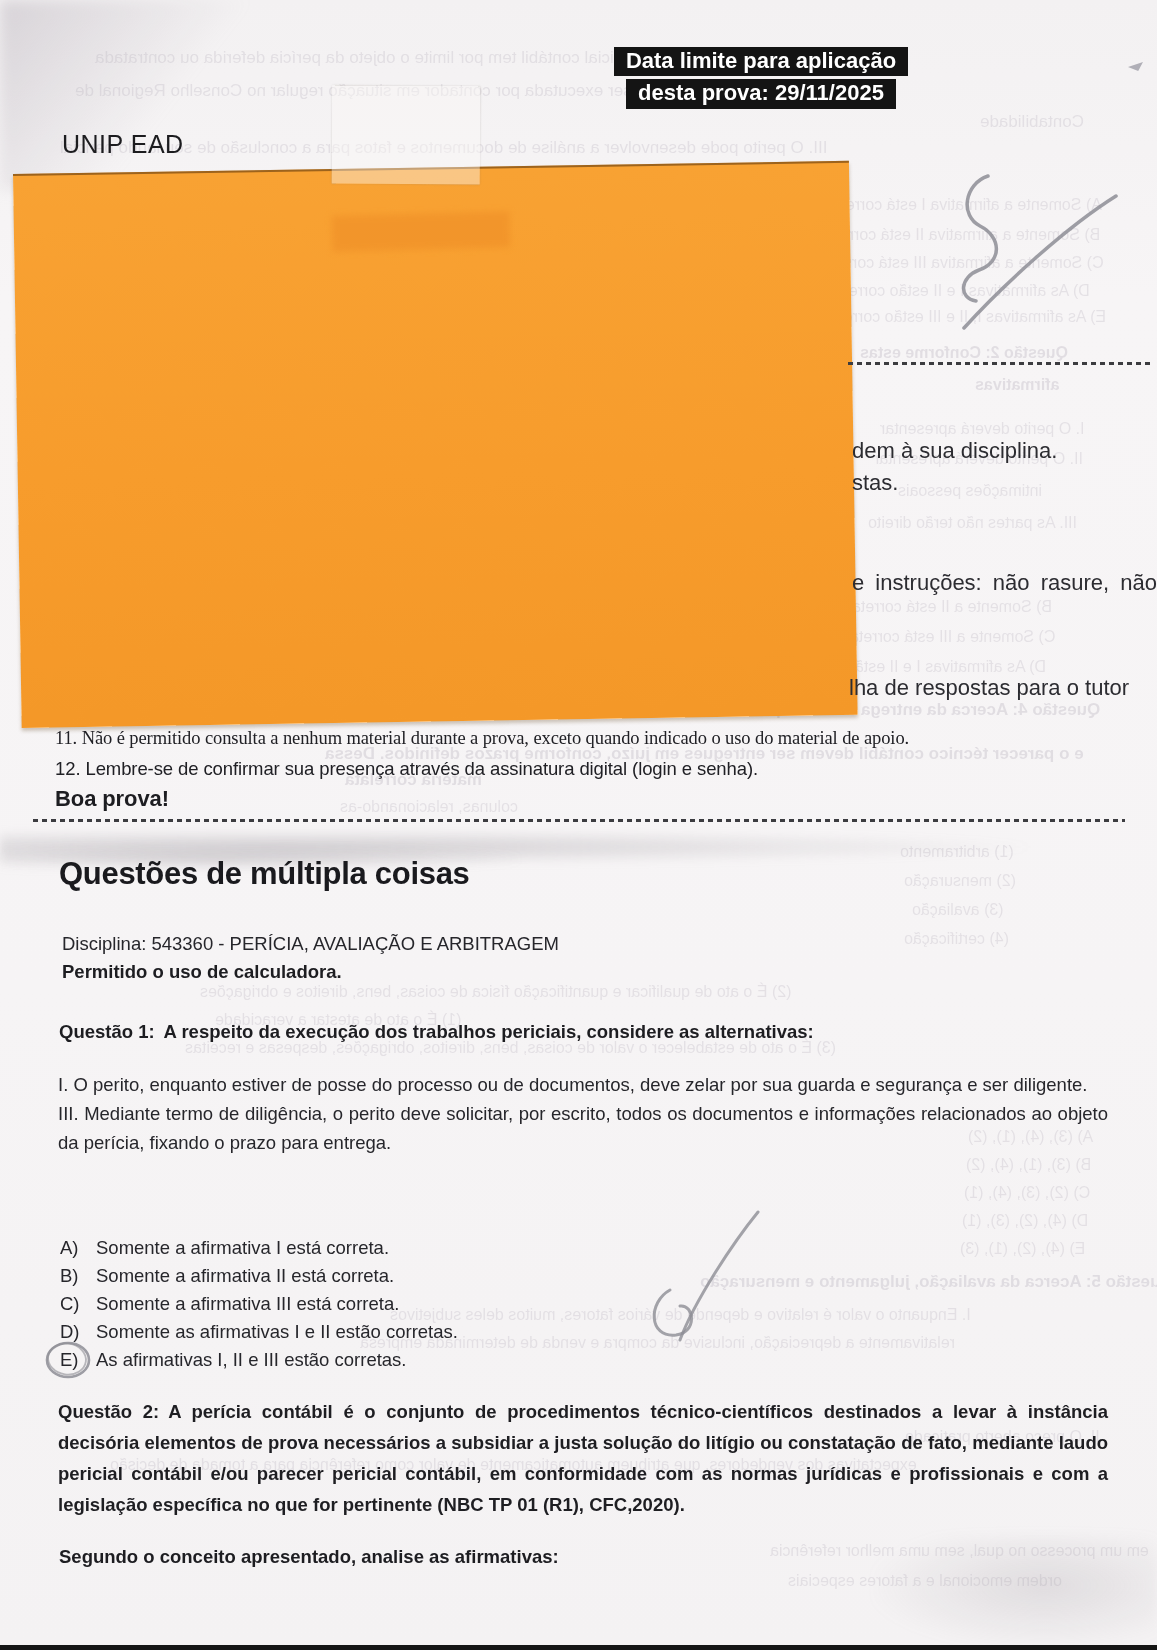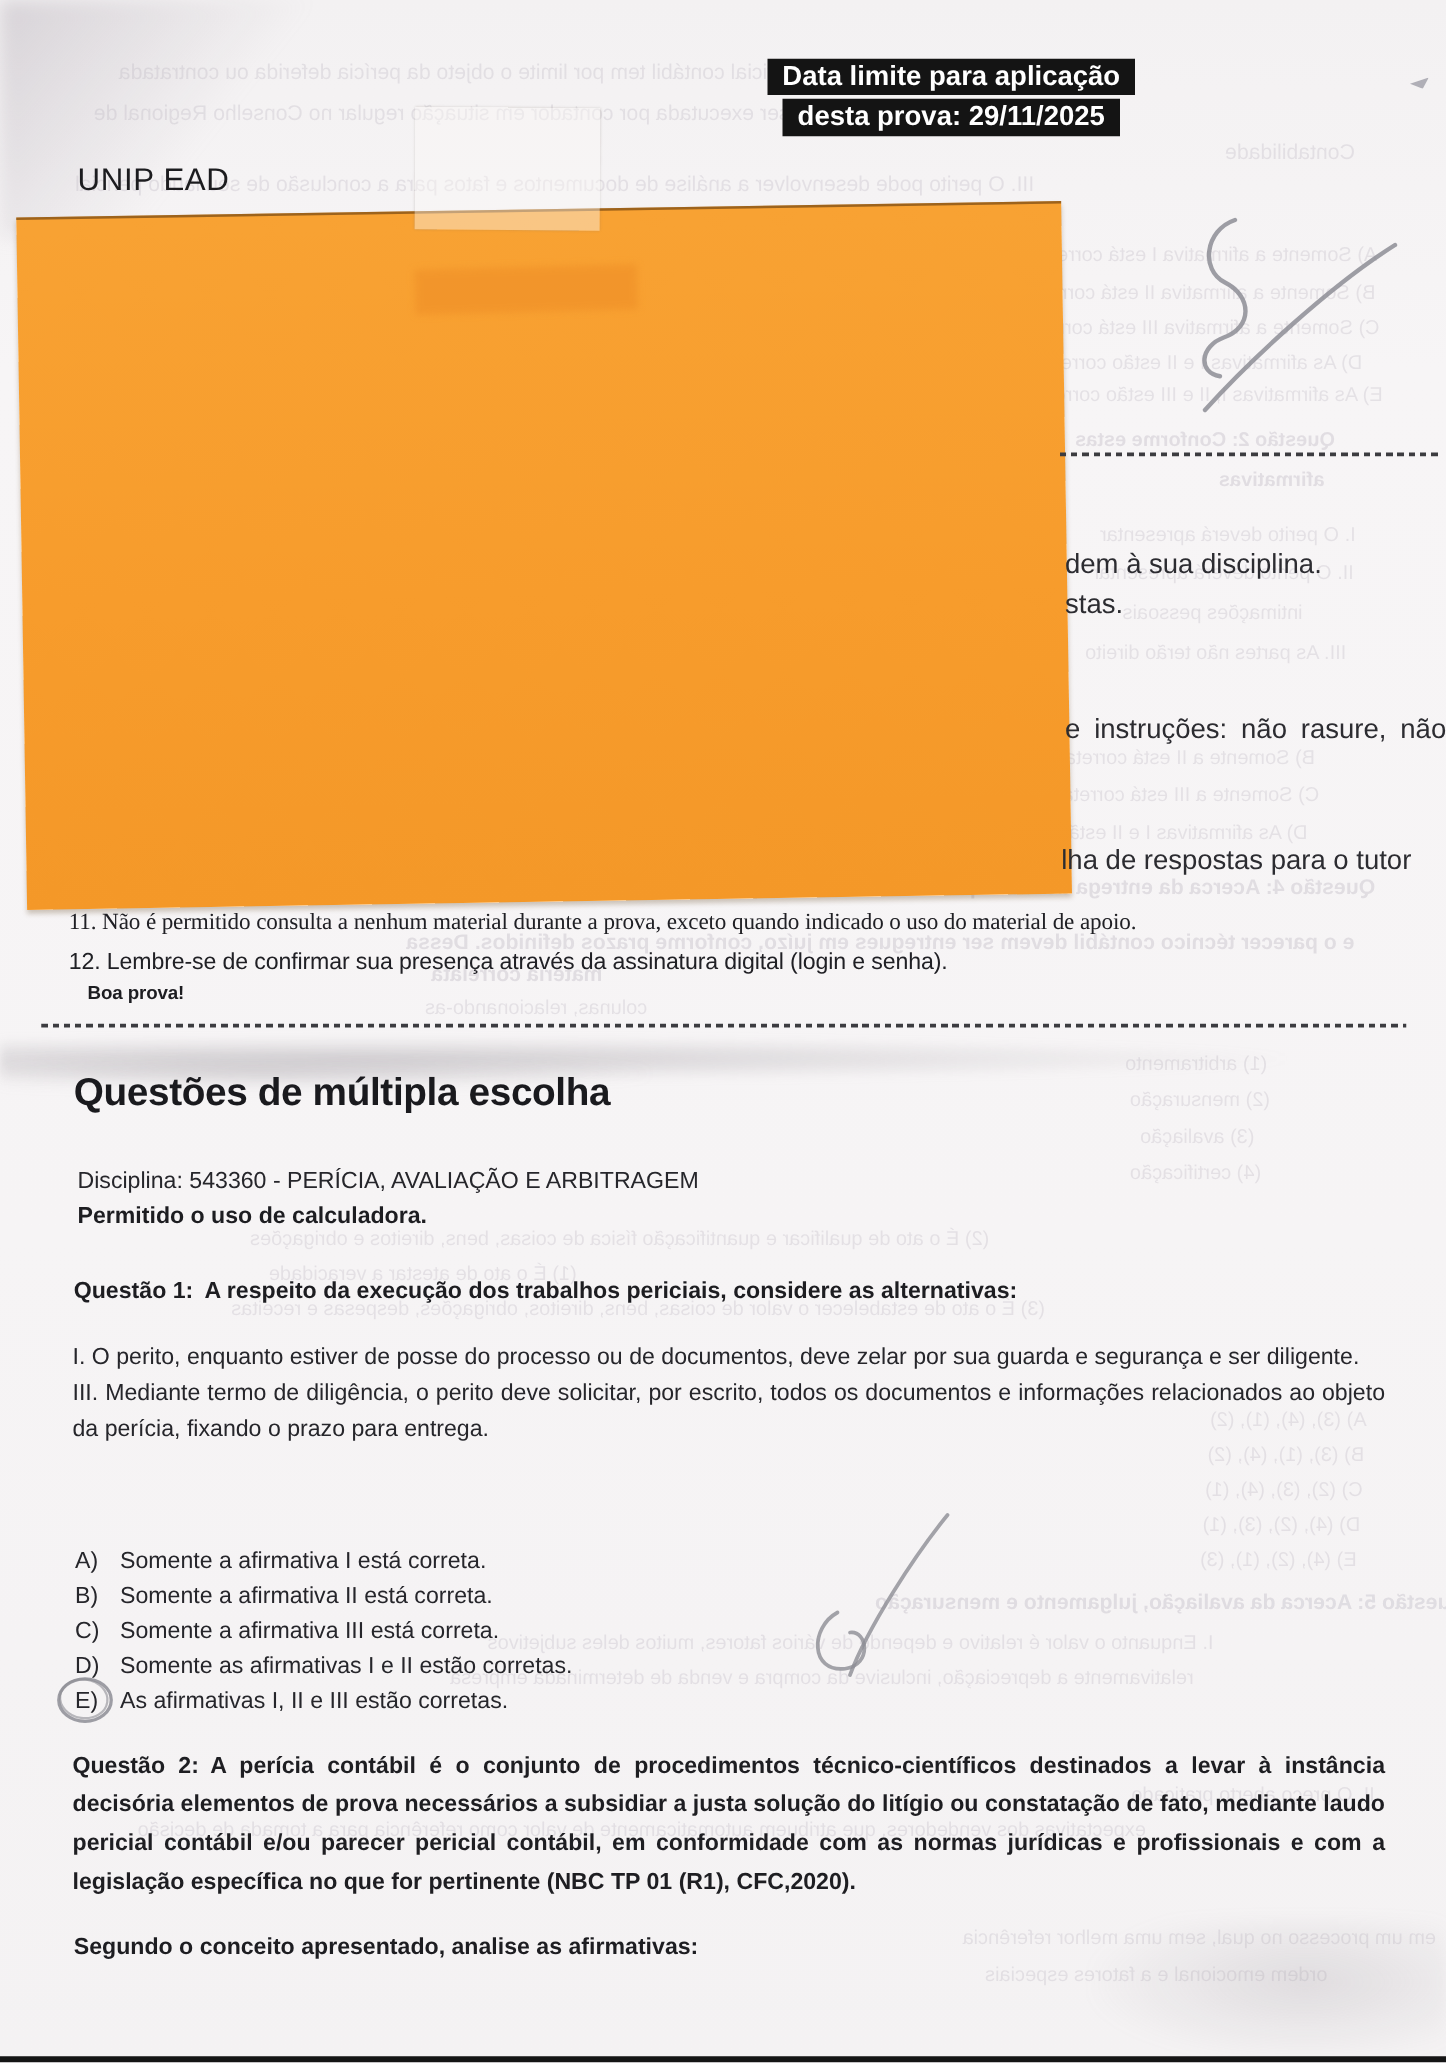--- a/index.html
+++ b/index.html
@@ -126,24 +126,24 @@
     <div class="unip">UNIP EAD</div>
 
     <div class="frag" style="left:852px;top:438px;">dem à sua disciplina.</div>
     <div class="frag" style="left:852px;top:470px;">stas.</div>
     <div class="frag" style="left:852px;top:570px;word-spacing:5px;">e instruções: não rasure, não</div>
     <div class="frag" style="left:849px;top:675px;">lha de respostas para o tutor</div>
     <div class="dash" style="left:848px;top:362px;width:305px;"></div>
 
     <div class="instr" style="top:728px;font-family:Liberation Serif, serif;">11. Não é permitido consulta a nenhum material durante a prova, exceto quando indicado o uso do material de apoio.</div>
     <div class="instr" style="top:758px;">12. Lembre-se de confirmar sua presença através da assinatura digital (login e senha).</div>
-    <div class="instr bold" style="top:786px;font-size:15px;margin-left:15px;">Boa prova!</div>
+    <div class="instr bold" style="top:786px;font-size:22px;">Boa prova!</div>
     <div class="dash" style="left:33px;top:819px;width:1092px;"></div>
 
-    <div class="sec-title">Questões de múltipla escolha</div>
+    <div class="sec-title">Questões de múltipla coisas</div>
     <div class="plain" style="left:62px;top:933px;">Disciplina: 543360 - PERÍCIA, AVALIAÇÃO E ARBITRAGEM</div>
     <div class="plain bold" style="left:62px;top:961px;">Permitido o uso de calculadora.</div>
 
     <div class="plain bold" style="left:59px;top:1021px;">
       <span class="qlabel">Questão 1:</span><span>A respeito da execução dos trabalhos periciais, considere as alternativas:</span>
     </div>
     <div class="qblock" style="top:1070px;">
       <p>I. O perito, enquanto estiver de posse do processo ou de documentos, deve zelar por sua guarda e segurança e ser diligente.</p>
       <p>III. Mediante termo de diligência, o perito deve solicitar, por escrito, todos os documentos e informações relacionados ao objeto da perícia, fixando o prazo para entrega.</p>
     </div>

